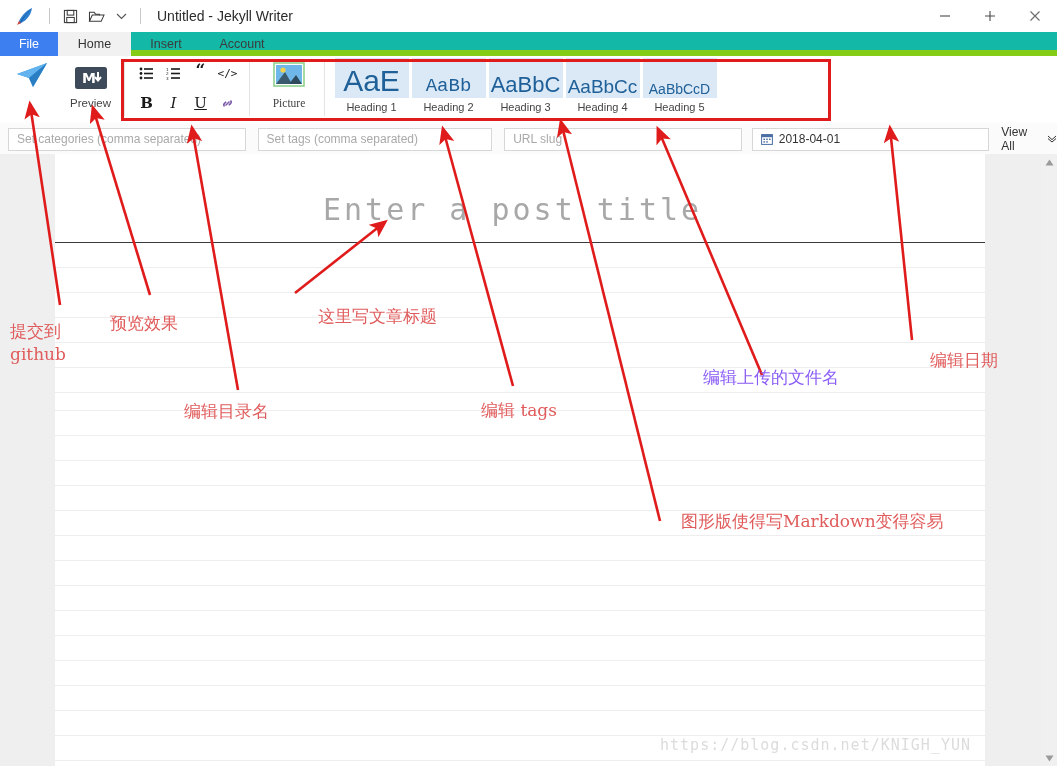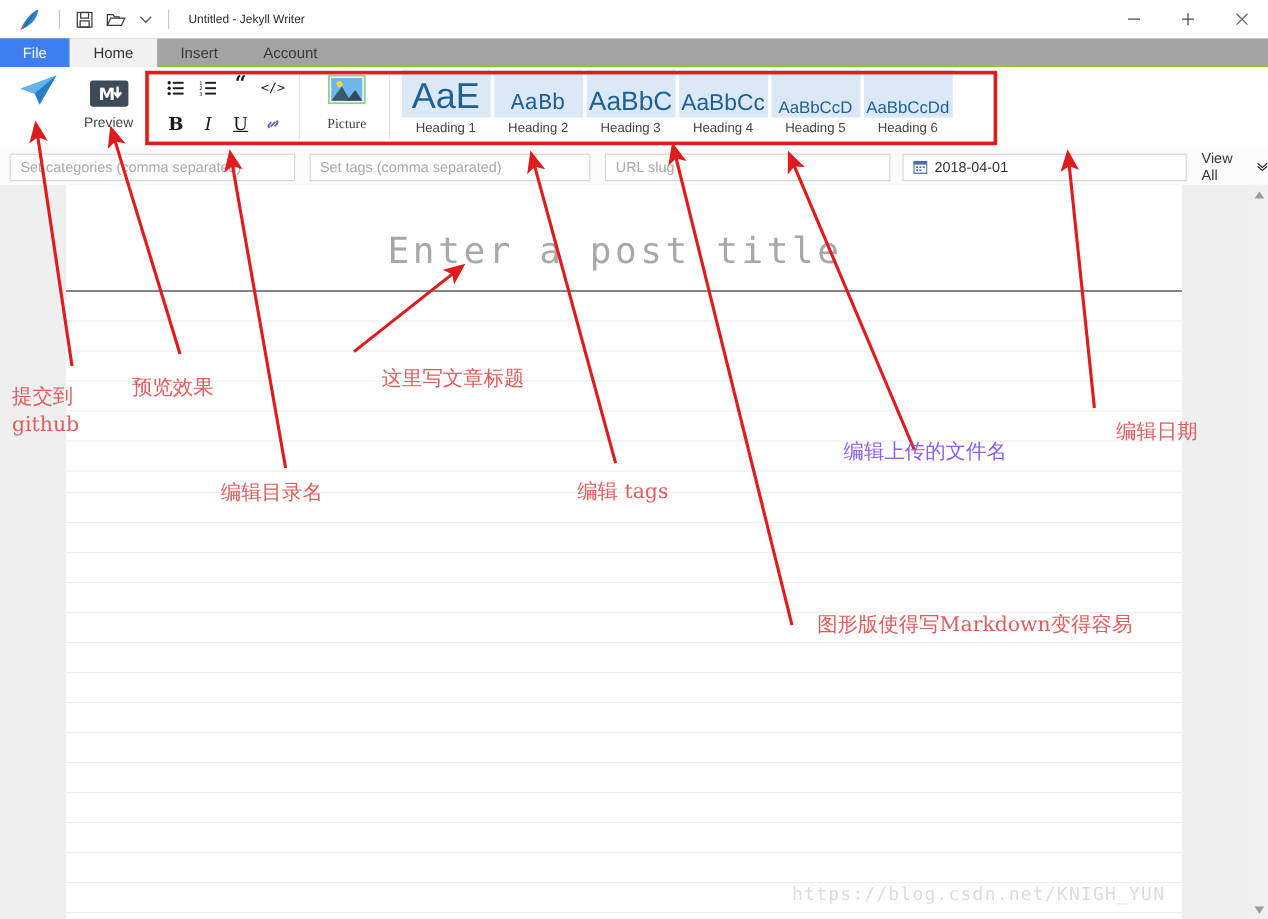--- a/index.html
+++ b/index.html
@@ -36,41 +36,41 @@
     width: 26px; height: 26px;
     display: flex; align-items: center; justify-content: center;
     color: #3a3a3a;
   }
   .tb-caret {
     width: 24px; height: 26px;
     display: flex; align-items: center; justify-content: center;
     color: #555; font-size: 11px;
   }
   .tb-title {
-    font-size: 10px; color: #2b2b2b;
+    font-size: 14px; color: #2b2b2b;
     margin-left: 9px; white-space: nowrap;
   }
   .wincontrols {
     position: absolute; right: 0; top: 0;
     height: 32px; display: flex;
   }
   .wc {
     width: 45px; height: 32px;
     display: flex; align-items: center; justify-content: center;
     color: #4a4a4a; font-size: 15px;
   }
   .wc svg { display: block; }
 
   
   .tabstrip {
     position: absolute; left: 0; top: 32px;
     width: 1057px; height: 24px;
-    background: #a3a3a3;
+    background: #14b8a6;
     display: flex; align-items: stretch;
-    border-bottom: 1px solid #84cc16;
+    border-bottom: 6px solid #84cc16;
   }
   .tab {
     display: flex; align-items: center; justify-content: center;
     font-size: 12.5px; color: #333;
     height: 24px;
   }
   .tab.file {
     width: 58px; background: #3d7ef0; color: #ffffff;
   }
   .tab.home { width: 73px; background: #f1f1f1; color: #333; }
@@ -394,24 +394,20 @@
         <div class="sample" style="font-size:22px;">AaBbC</div>
         <div class="hl">Heading 3</div>
       </div>
       <div class="hbtn">
         <div class="sample" style="font-size:19px;">AaBbCc</div>
         <div class="hl">Heading 4</div>
       </div>
       <div class="hbtn">
         <div class="sample" style="font-size:14px;">AaBbCcD</div>
         <div class="hl">Heading 5</div>
-      </div>
-      <div class="hbtn">
-        <div class="sample" style="font-size:14px;">AaBbCcDd</div>
-        <div class="hl">Heading 6</div>
       </div>
     </div>
   </div>
 
   <div class="redbox"></div>
 
   <div class="metabar">
     <div class="mfield cat">
       <span>Set categories (comma separated)</span>
     </div>

